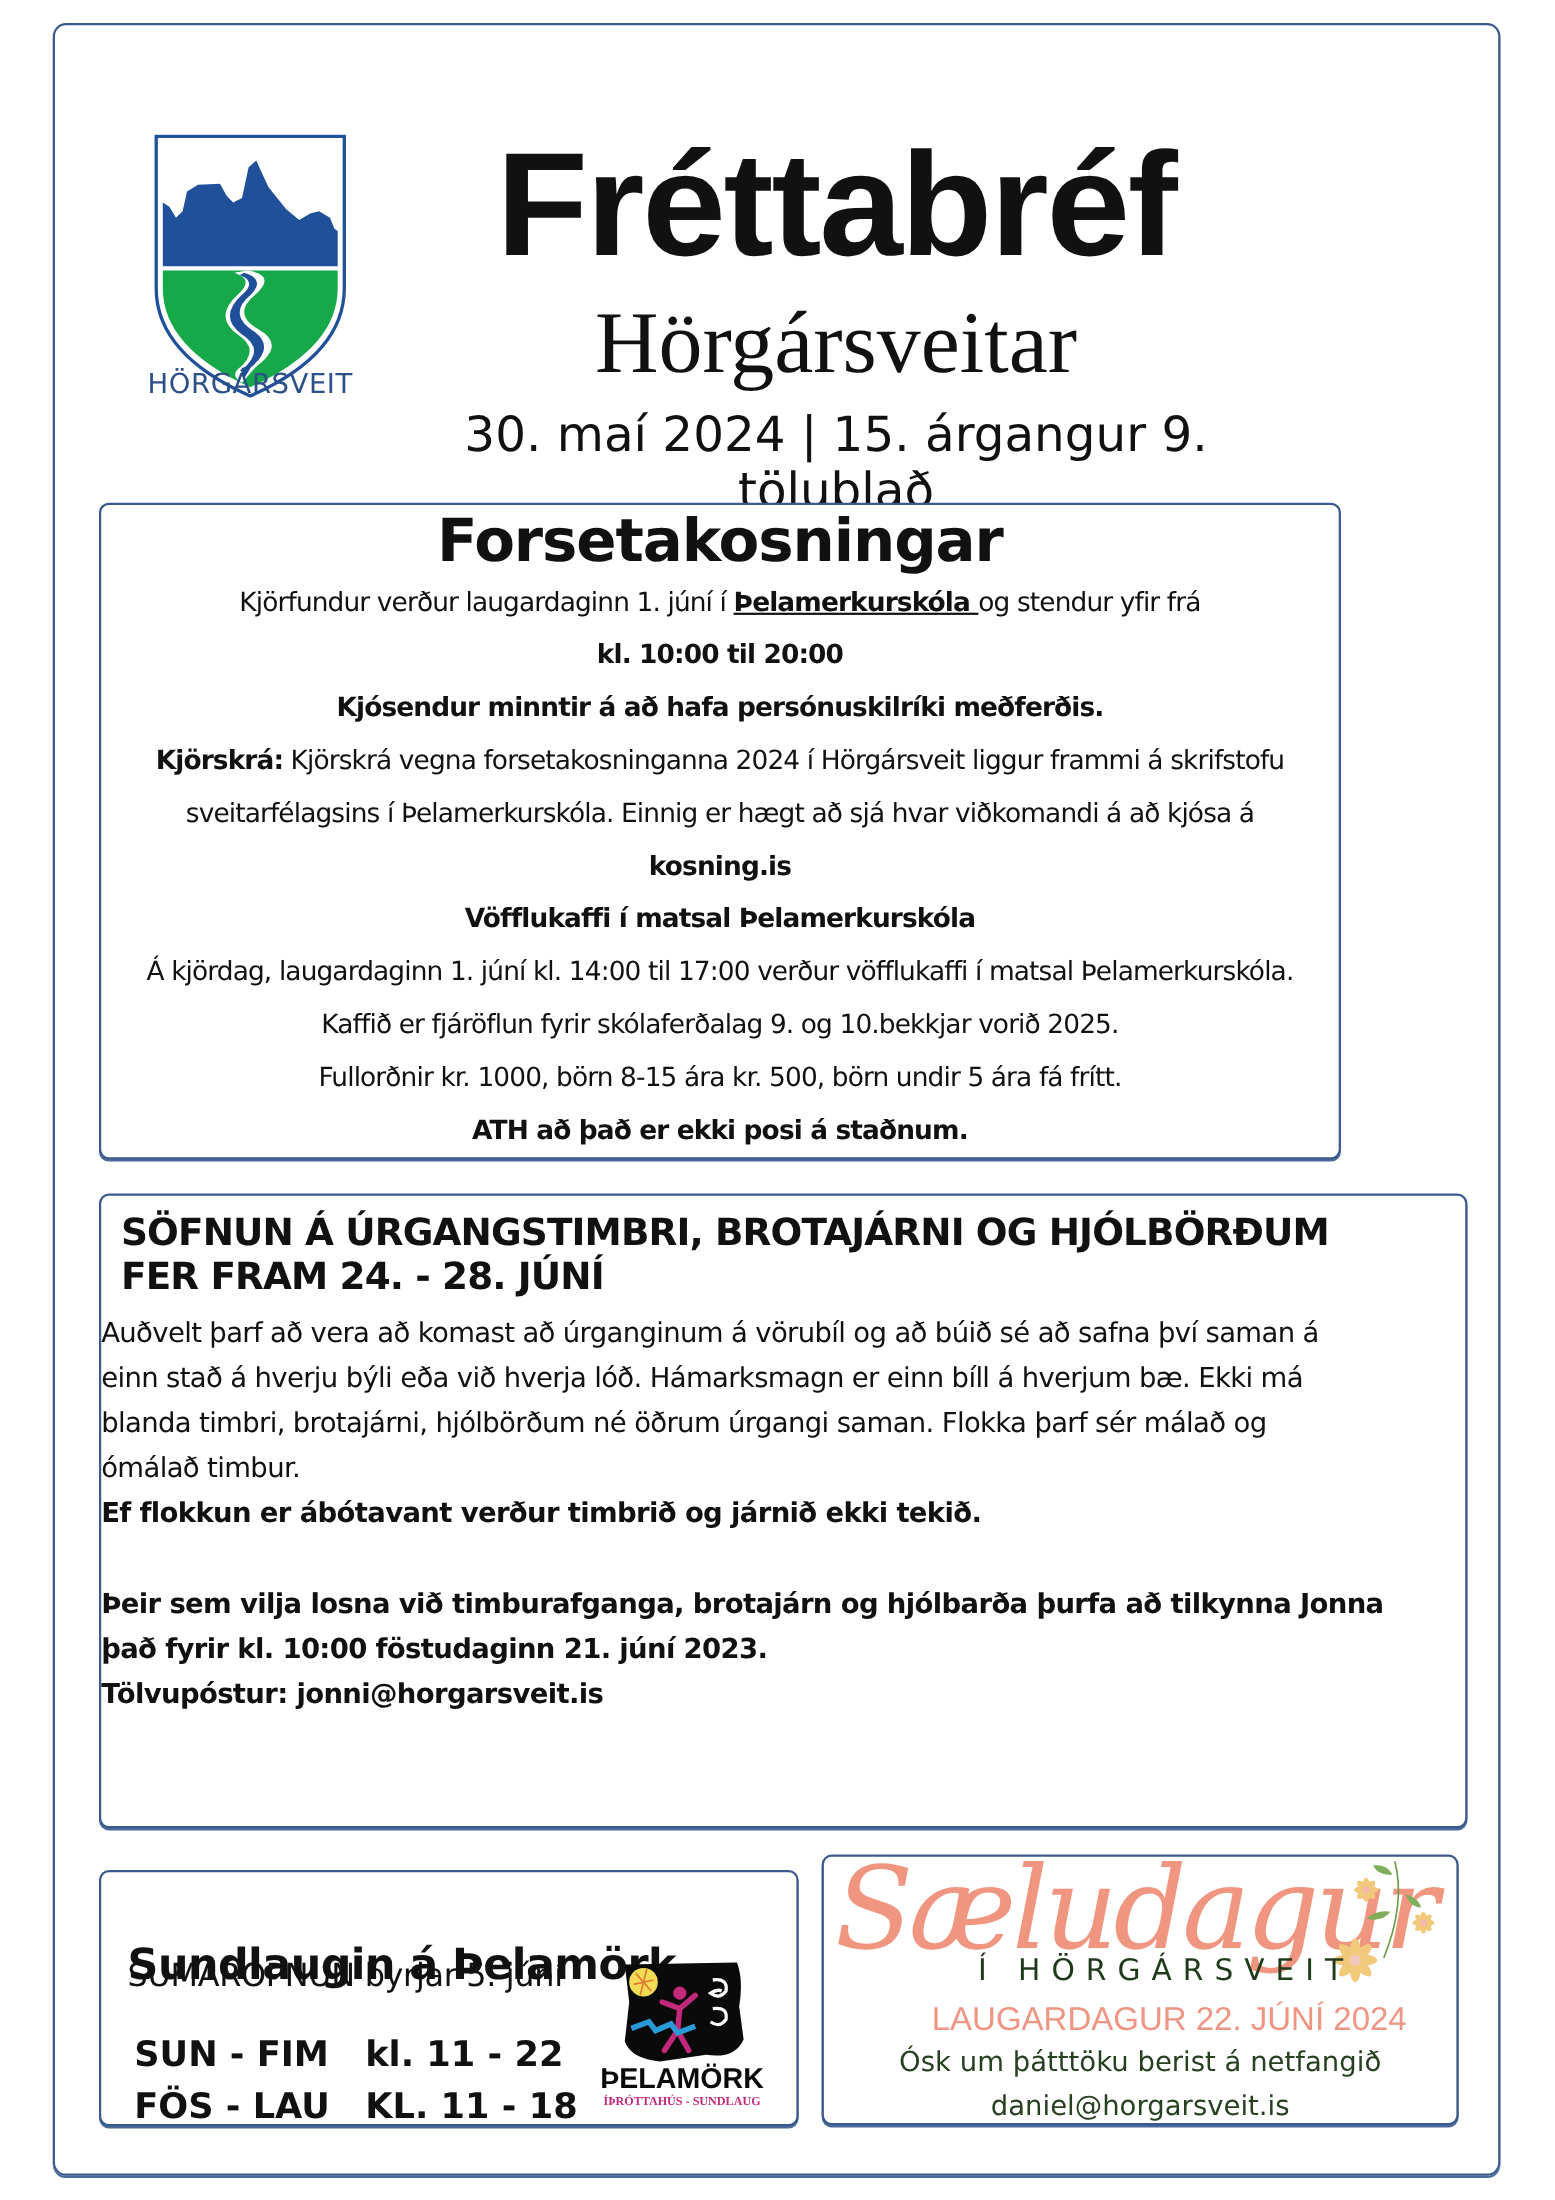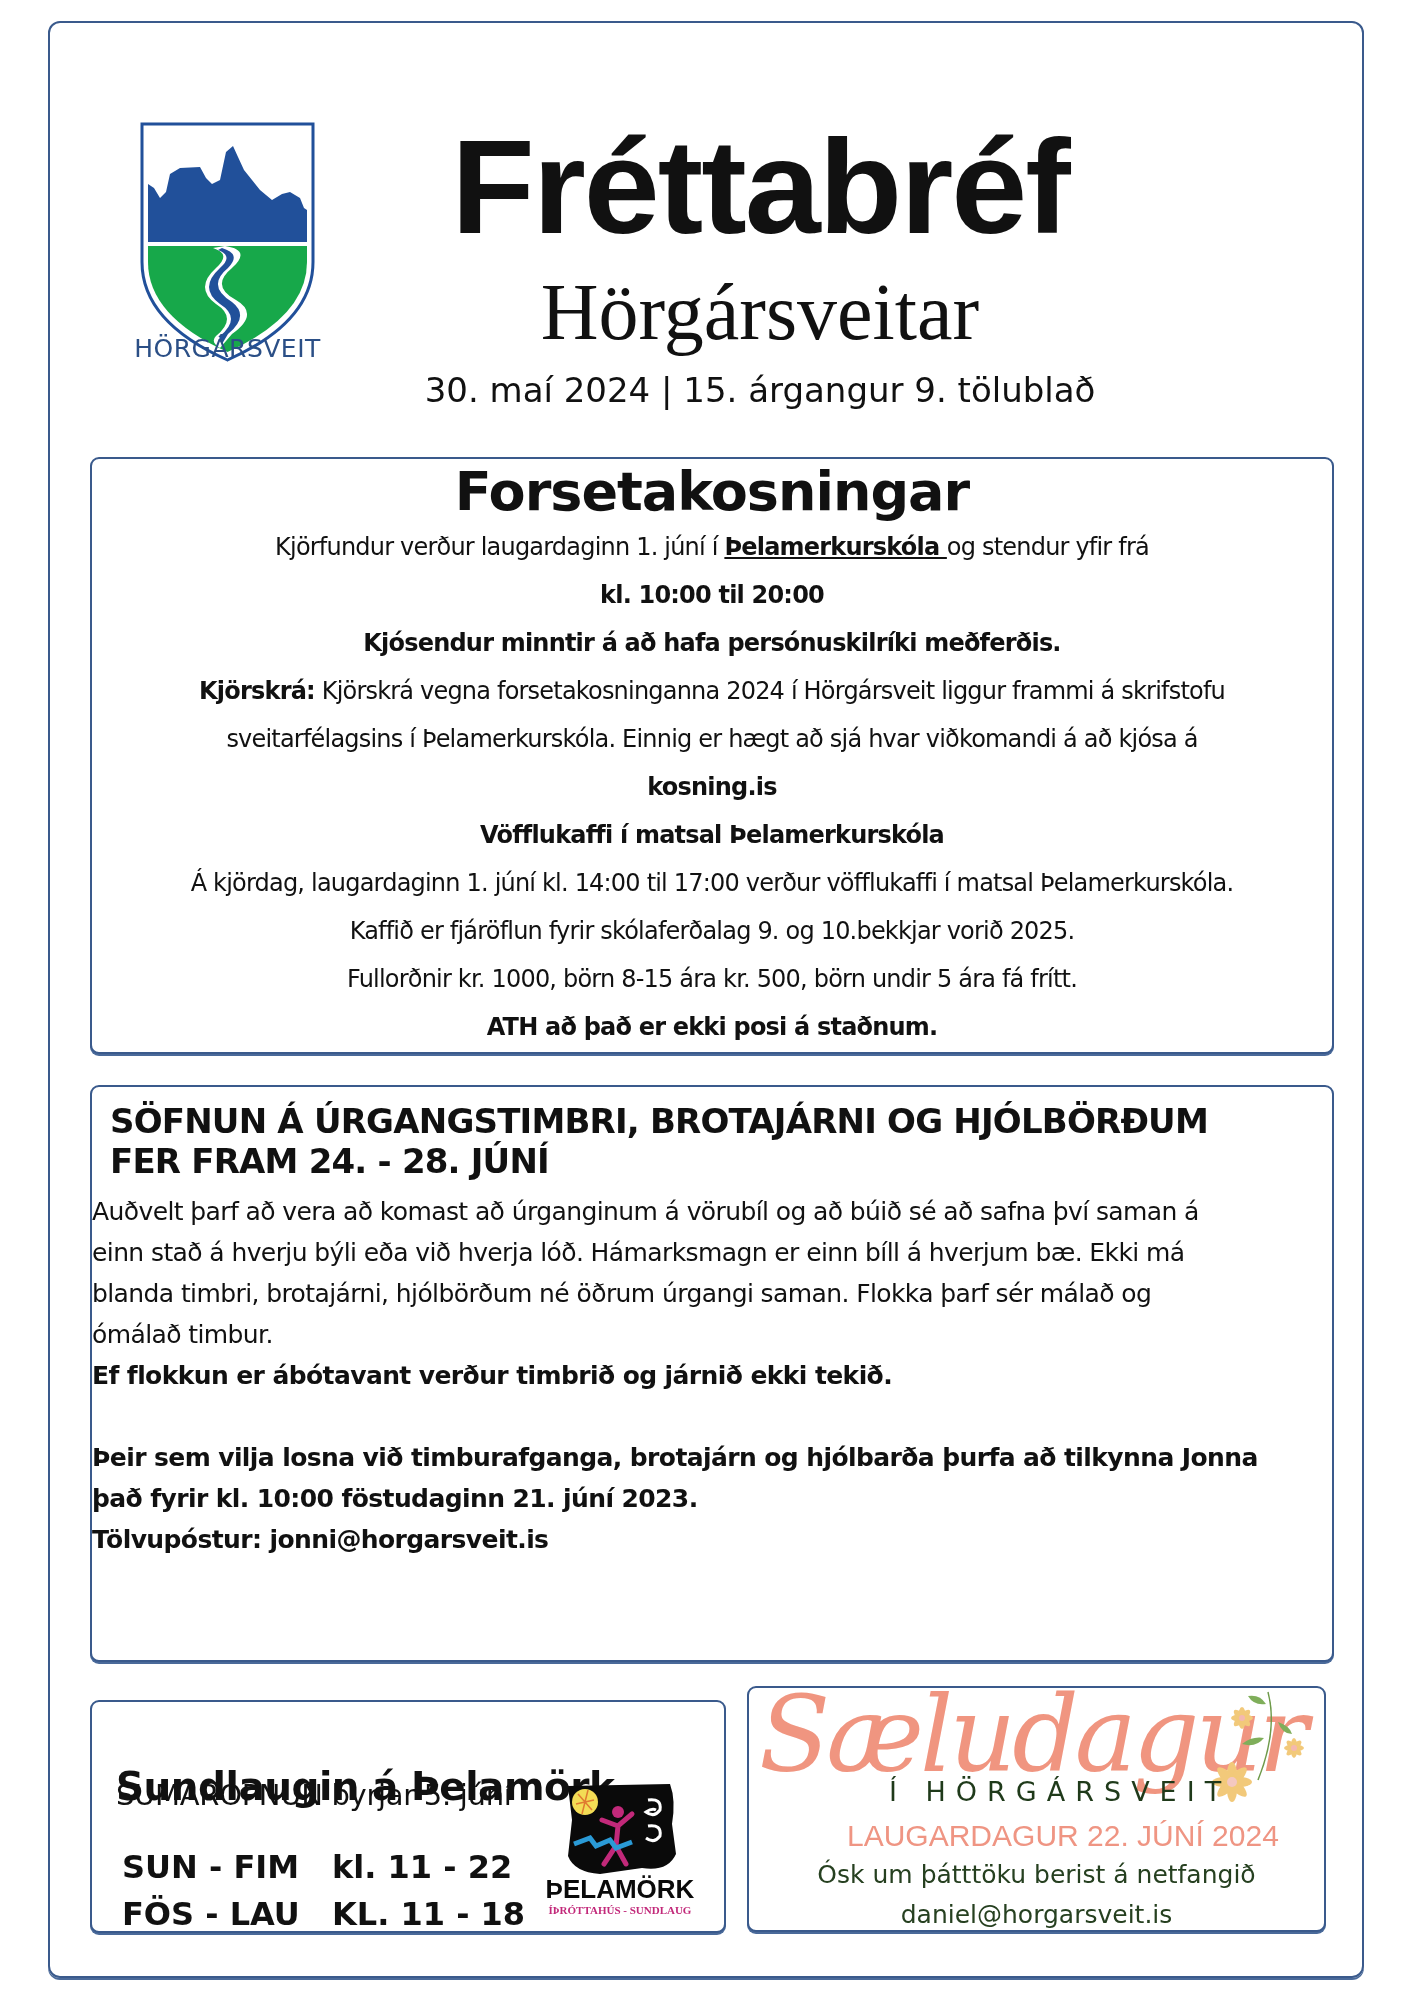--- a/index.html
+++ b/index.html
@@ -14,24 +14,24 @@
   
   .logo { position: absolute; left: 140px; top: 122px; width: 175px; height: 240px; }
   .logo-text { position: absolute; left: 120px; top: 334px; width: 215px; text-align: center;
                color: #2b4f86; font-family: "DejaVu Sans", sans-serif; font-size: 25px; letter-spacing: 0.5px; }
   .title { position: absolute; left: 370px; top: 120px; width: 780px; text-align: center;
            font-family: "Liberation Sans", sans-serif; font-weight: 900; font-size: 134px;
            letter-spacing: -2px; line-height: 1; transform: scaleX(1.02); }
   .subtitle { position: absolute; left: 370px; top: 272px; width: 780px; text-align: center;
               font-family: "Liberation Serif", "DejaVu Serif", serif; font-size: 80px; line-height: 1; color: #111; }
   .issue { position: absolute; left: 330px; top: 370px; width: 860px; text-align: center;
-           font-family: "DejaVu Sans", sans-serif; font-size: 34px; color: #111; }
+           font-family: "DejaVu Sans", sans-serif; font-size: 44px; color: #111; }
 
   
-  .b1 { left: 90px; top: 457px; width: 1244px; height: 597px; text-align: center; }
+  .b1 { left: 90px; top: 457px; width: 1129px; height: 597px; text-align: center; }
   .b1 h2 { margin: 0; font-size: 54px; font-weight: 700; font-family: "DejaVu Sans", sans-serif;
            line-height: 62px; padding-top: 2px; letter-spacing: -1px; }
   .b1 .ln { font-family: "DejaVu Sans", sans-serif; font-size: 24px; line-height: 48px; letter-spacing: -0.8px; }
   .b1 .bold { font-weight: 700; }
   .b1 .u { font-weight: 700; text-decoration: underline; }
 
   
   .b2 { left: 90px; top: 1085px; width: 1244px; height: 577px; }
   .b2 h2 { margin: 0; padding: 14px 0 0 18px; font-size: 34px; font-weight: 700;
            font-family: "DejaVu Sans", sans-serif; line-height: 40px; letter-spacing: -0.8px; }

